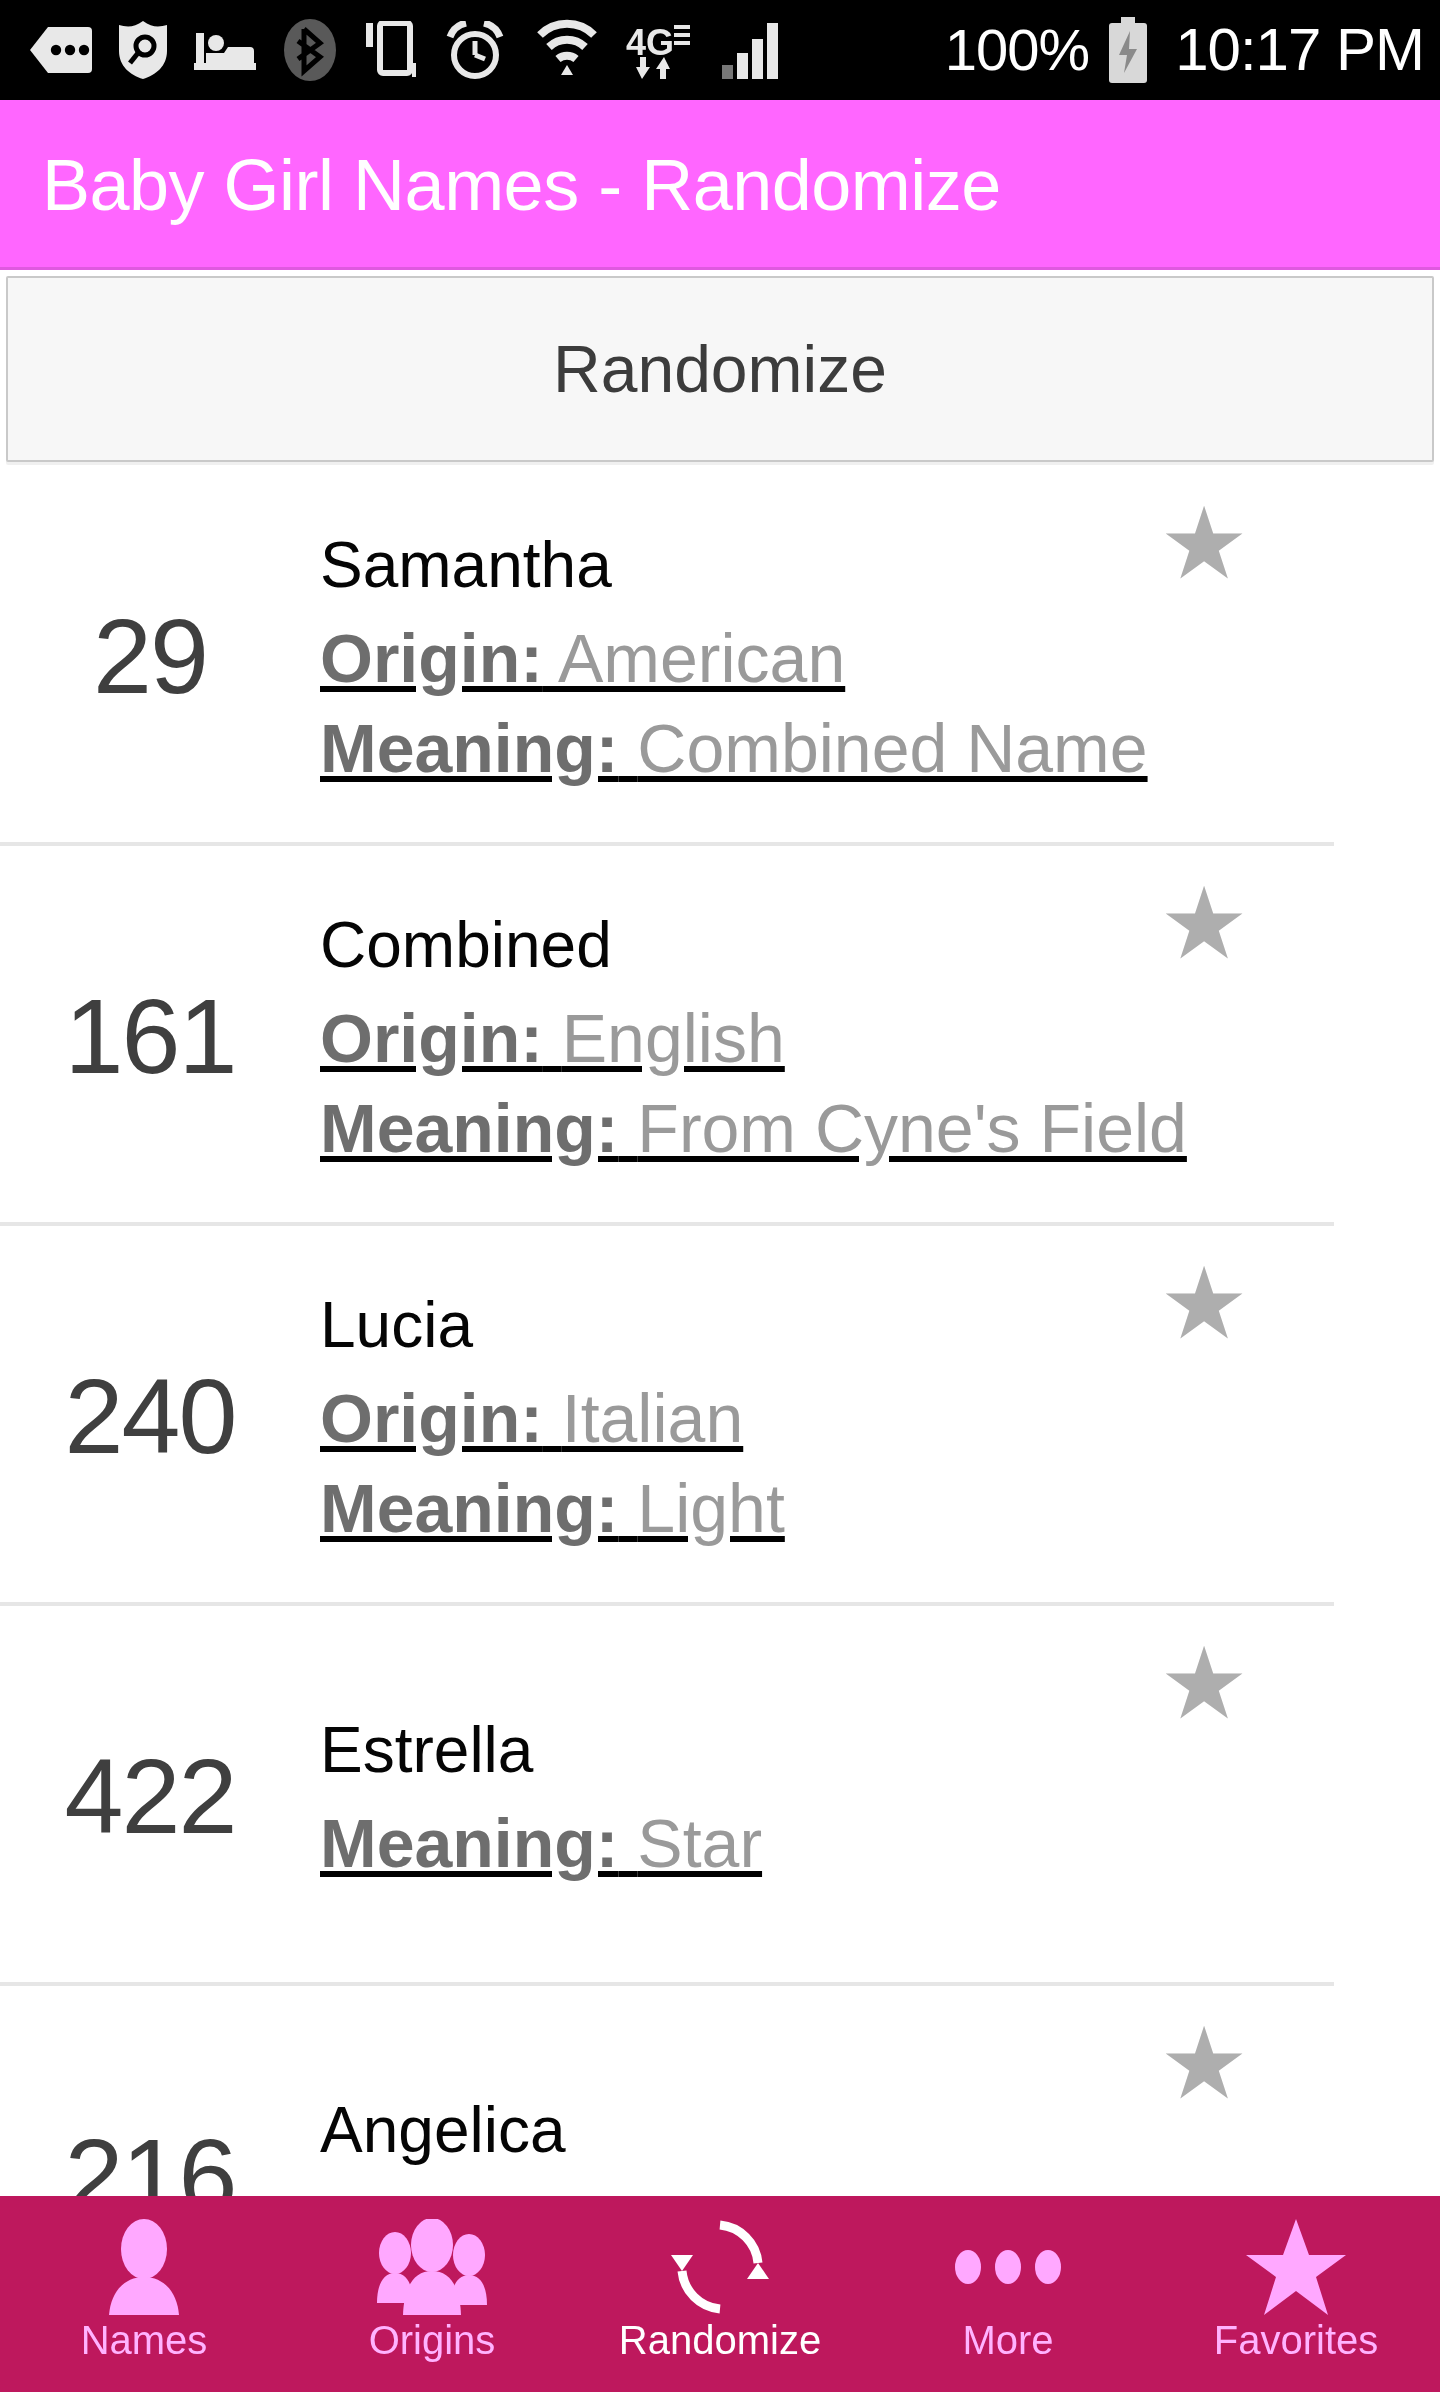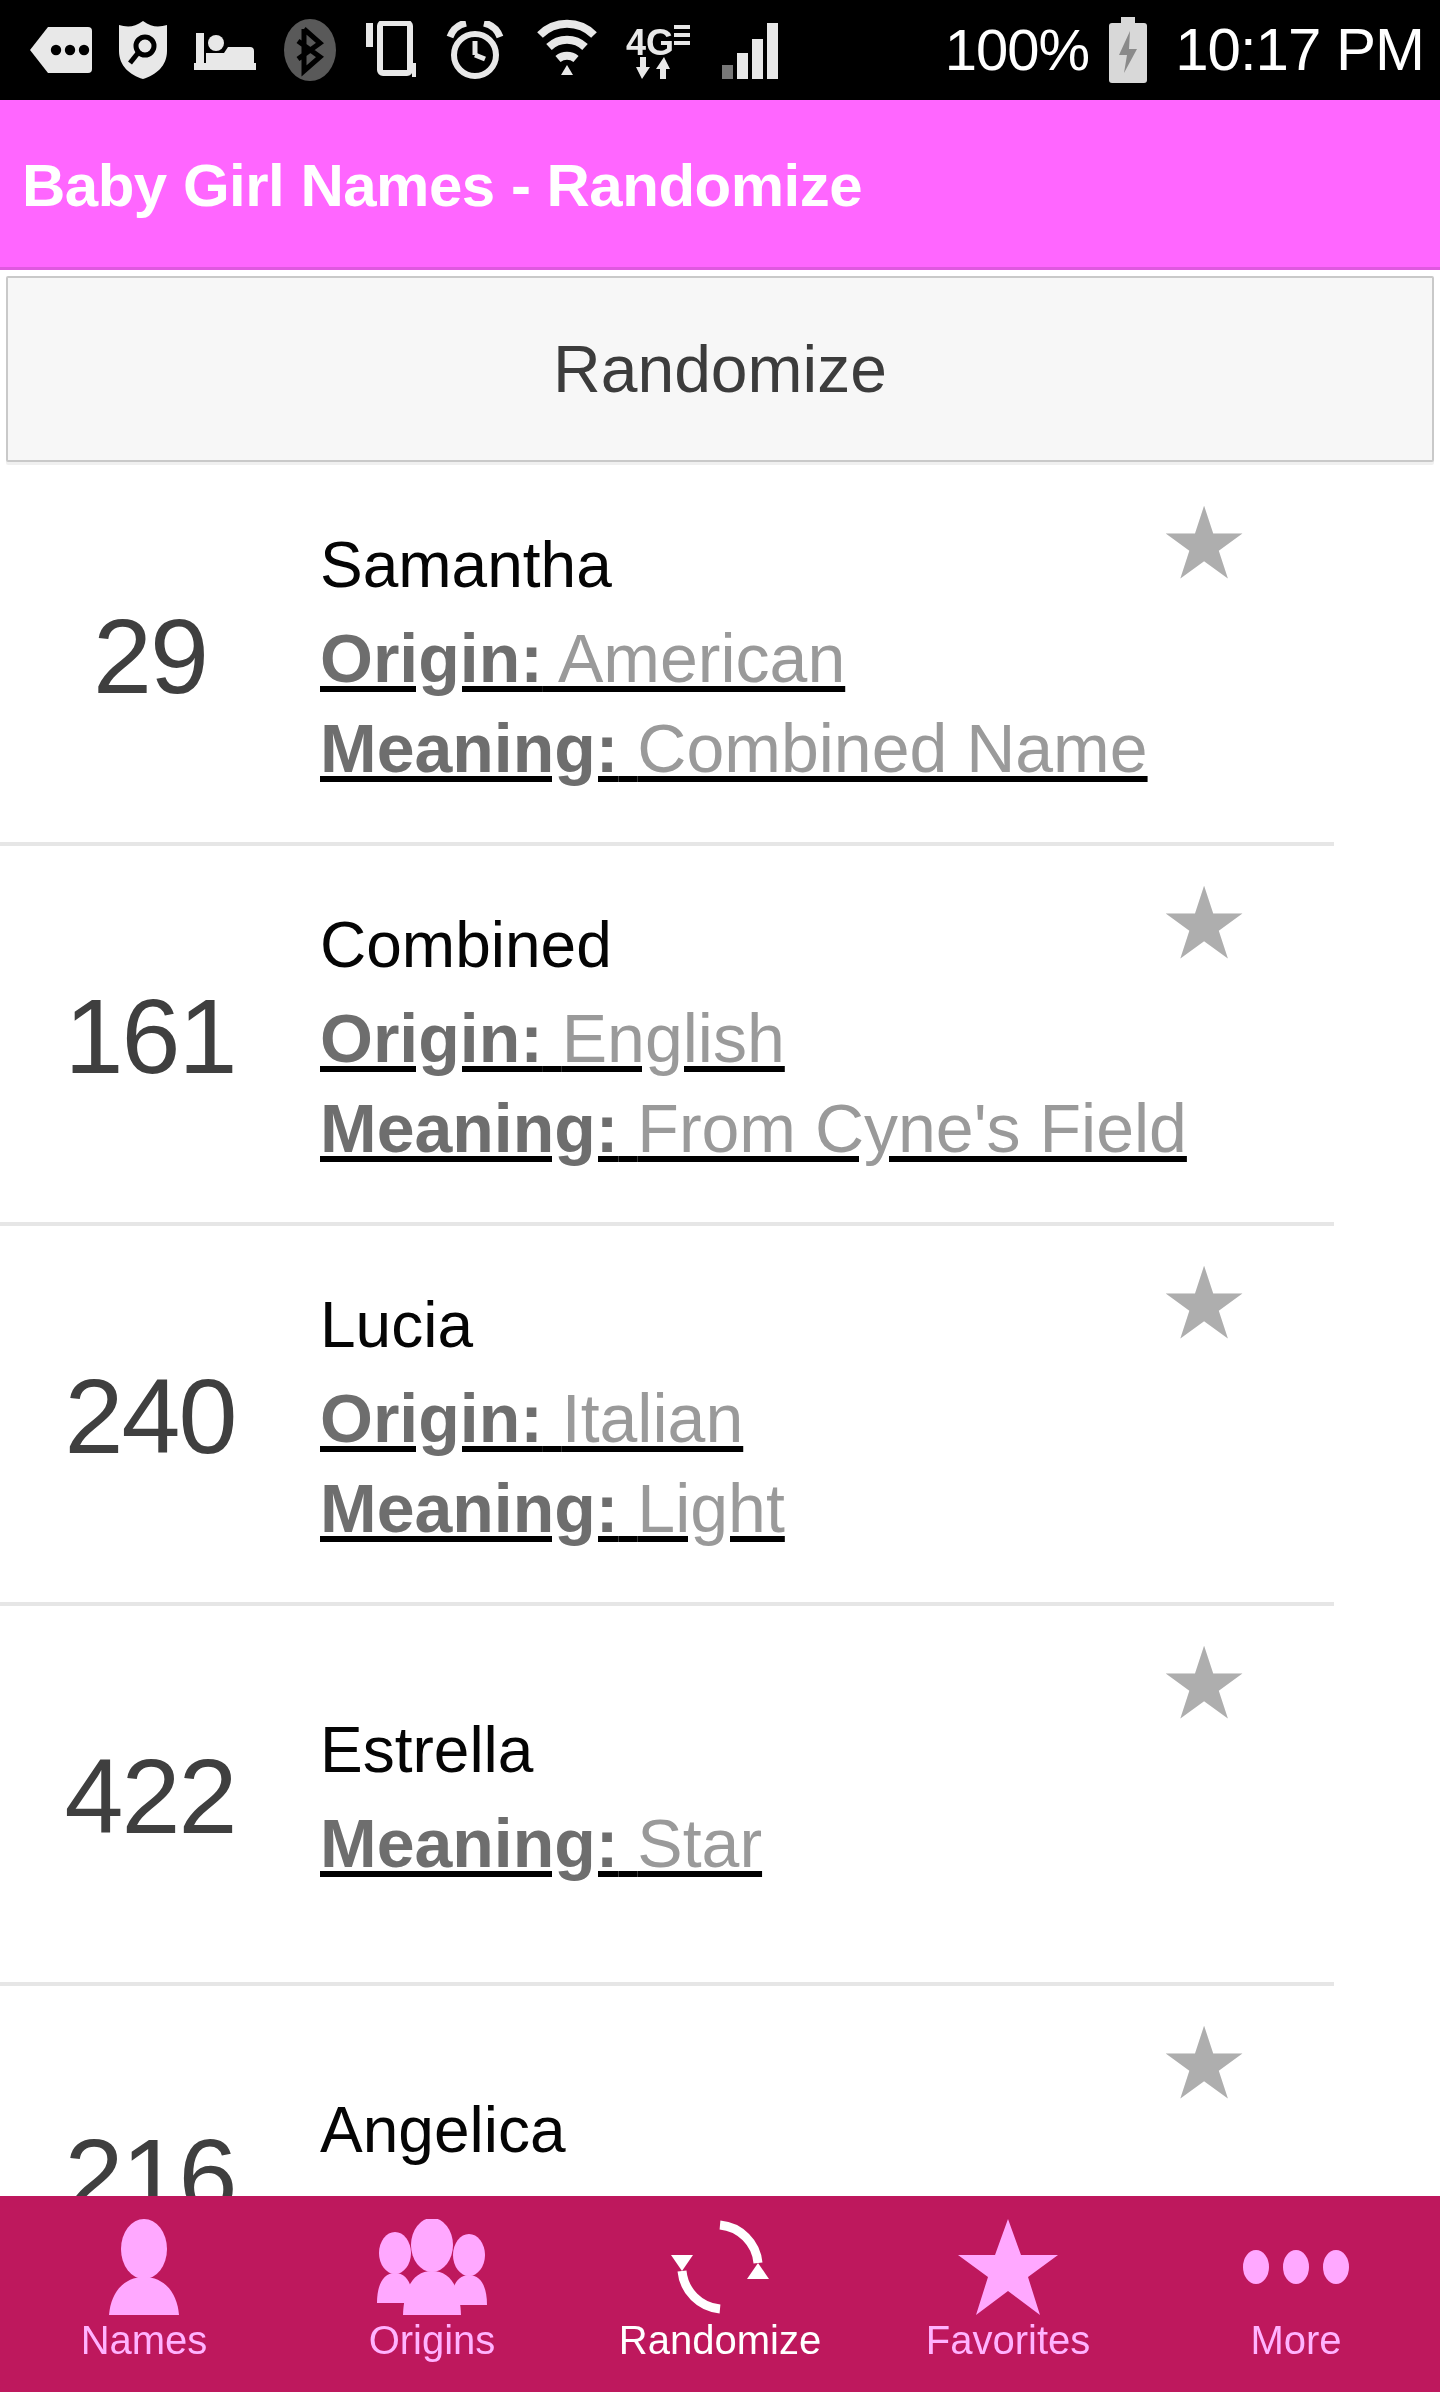--- a/index.html
+++ b/index.html
@@ -31,22 +31,22 @@
   }
 
   
   .titlebar{
     position:absolute; top:100px; left:0; width:1440px; height:170px;
     background:#ff66ff;
     display:flex; align-items:center;
     box-shadow: inset 0 -3px 0 rgba(0,0,0,0.12);
   }
   .titlebar .title{
-    color:#ffffff; font-size:60px; font-weight:700;
-    padding-left:22px; letter-spacing:-0.5px;
+    color:#ffffff; font-size:72px; font-weight:400;
+    padding-left:42px; letter-spacing:-0.5px;
     white-space:nowrap;
   }
 
   
   .rand-btn-wrap{
     position:absolute; top:276px; left:0; width:1440px; height:190px;
     padding:0 6px;
   }
   .rand-btn{
     width:100%; height:186px;
@@ -340,33 +340,33 @@
           <path d="M50 92 A42 42 0 0 1 12 54" fill="none" stroke="#ffffff" stroke-width="9" stroke-linecap="butt"></path>
           <path d="M12 54 L1 38 H23 Z" fill="#ffffff"></path>
           <path d="M88 46 L99 62 H77 Z" fill="#ffffff"></path>
         </svg>
       </div>
       <div class="nav-lbl">Randomize</div>
     </div>
 
     <div class="nav-item">
       <div class="nav-ico">
-        <svg width="100" height="96" viewBox="0 0 100 96">
-          <path class="dim" d="M50 0 L63 36 H100 L70 58 L82 96 L50 72 L18 96 L30 58 L0 36 H37 Z"></path>
-        </svg>
-      </div>
-      <div class="nav-lbl">Favorites</div>
-    </div>
-
-    <div class="nav-item">
-      <div class="nav-ico">
         <div class="dots">
           <div class="dot"></div>
           <div class="dot"></div>
           <div class="dot"></div>
         </div>
       </div>
       <div class="nav-lbl">More</div>
     </div>
 
+    <div class="nav-item">
+      <div class="nav-ico">
+        <svg width="100" height="96" viewBox="0 0 100 96">
+          <path class="dim" d="M50 0 L63 36 H100 L70 58 L82 96 L50 72 L18 96 L30 58 L0 36 H37 Z"></path>
+        </svg>
+      </div>
+      <div class="nav-lbl">Favorites</div>
+    </div>
+
   </div>
 
 </div>
 
 </body></html>

